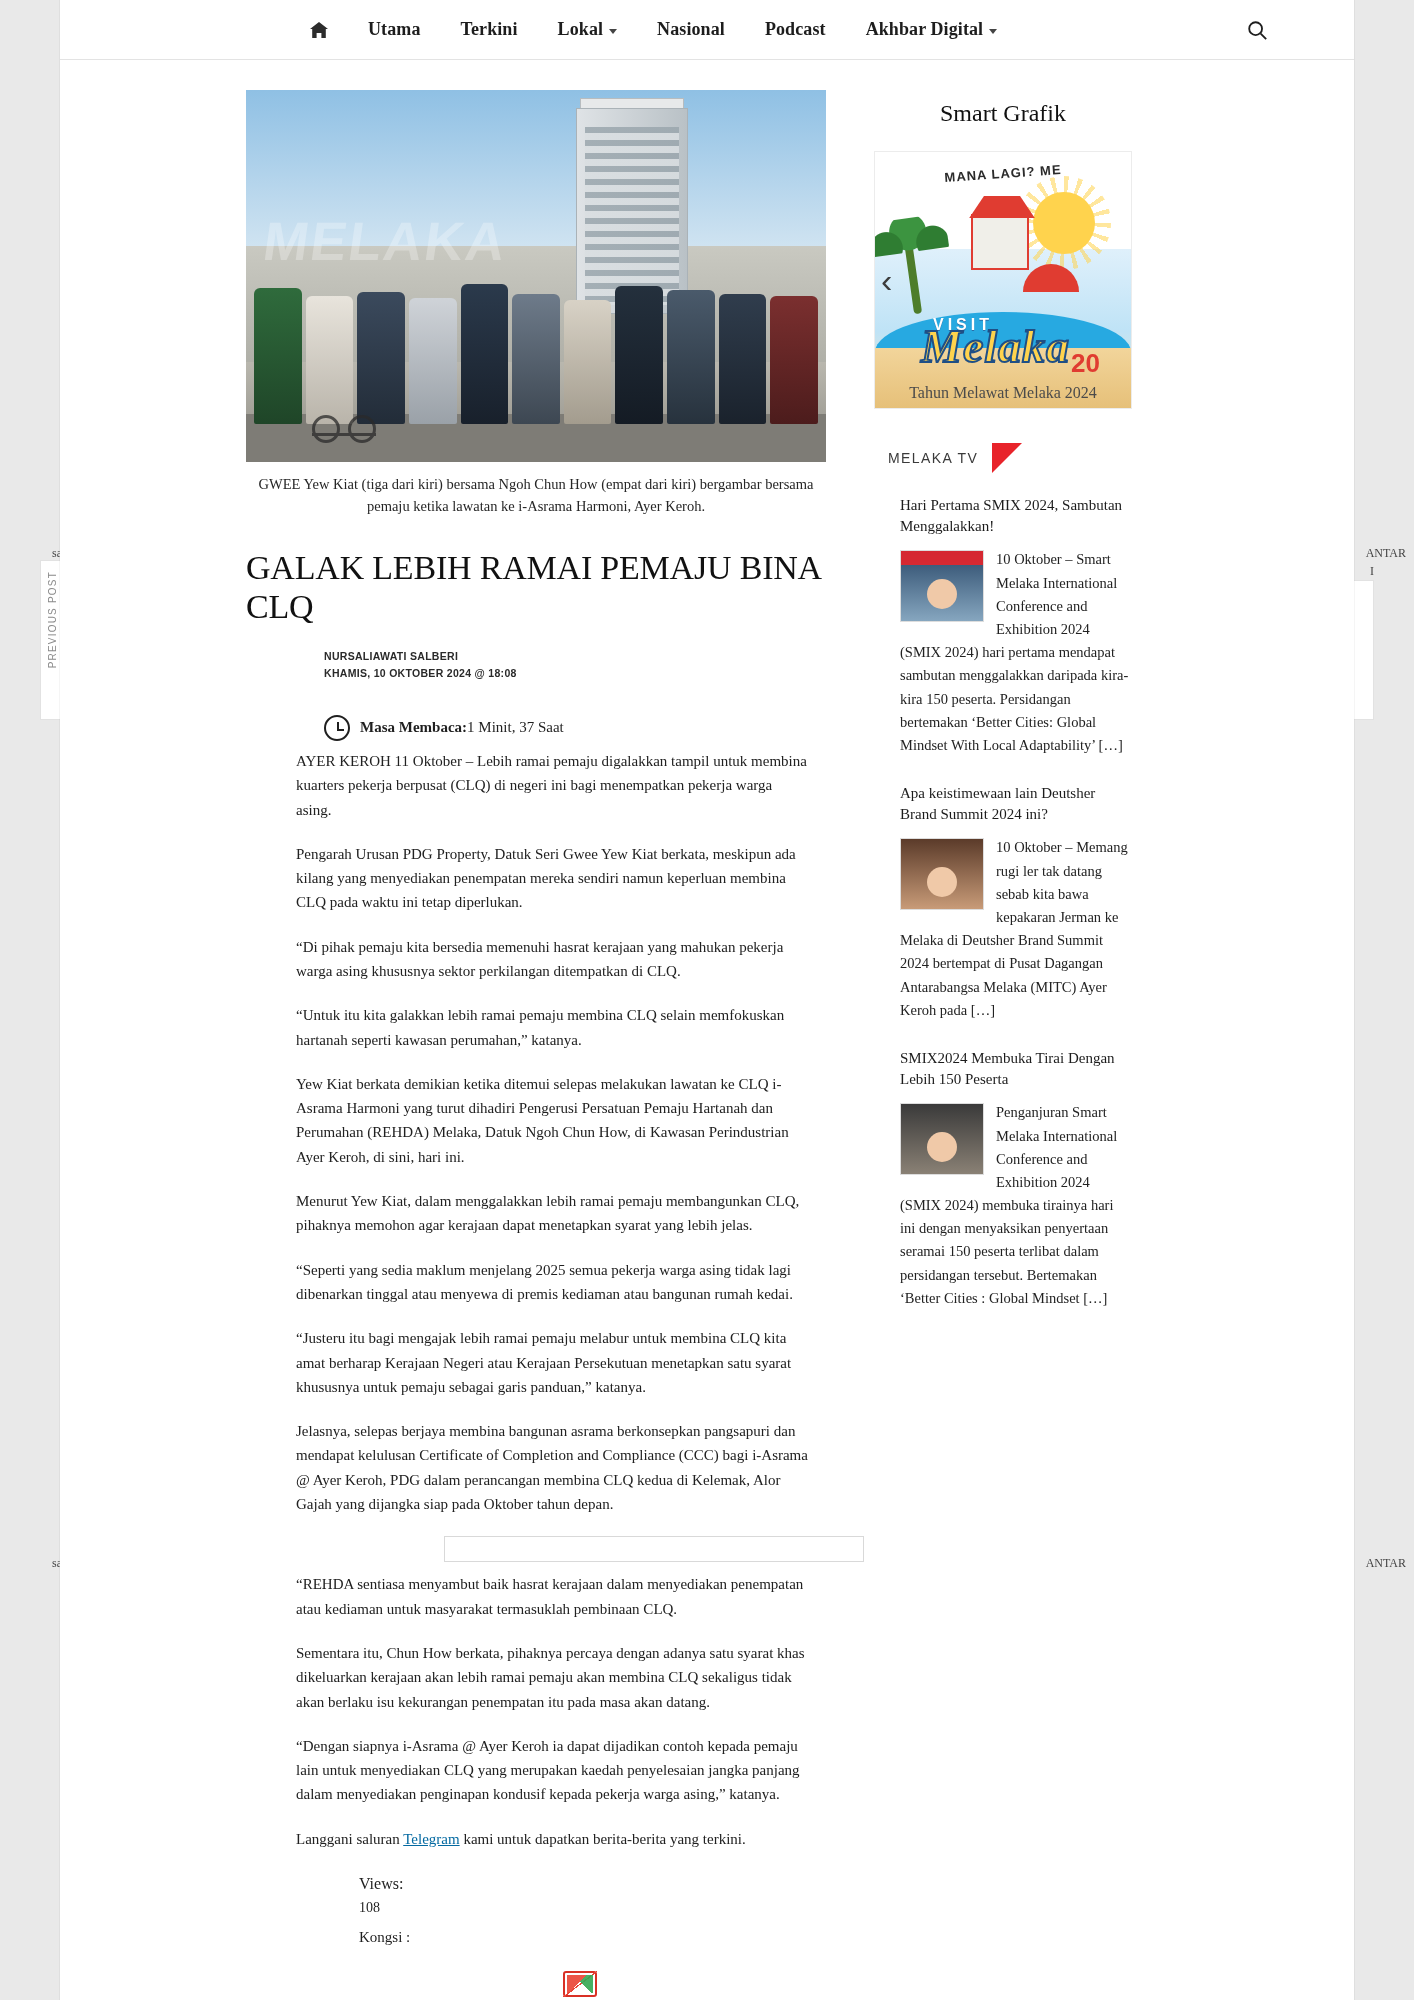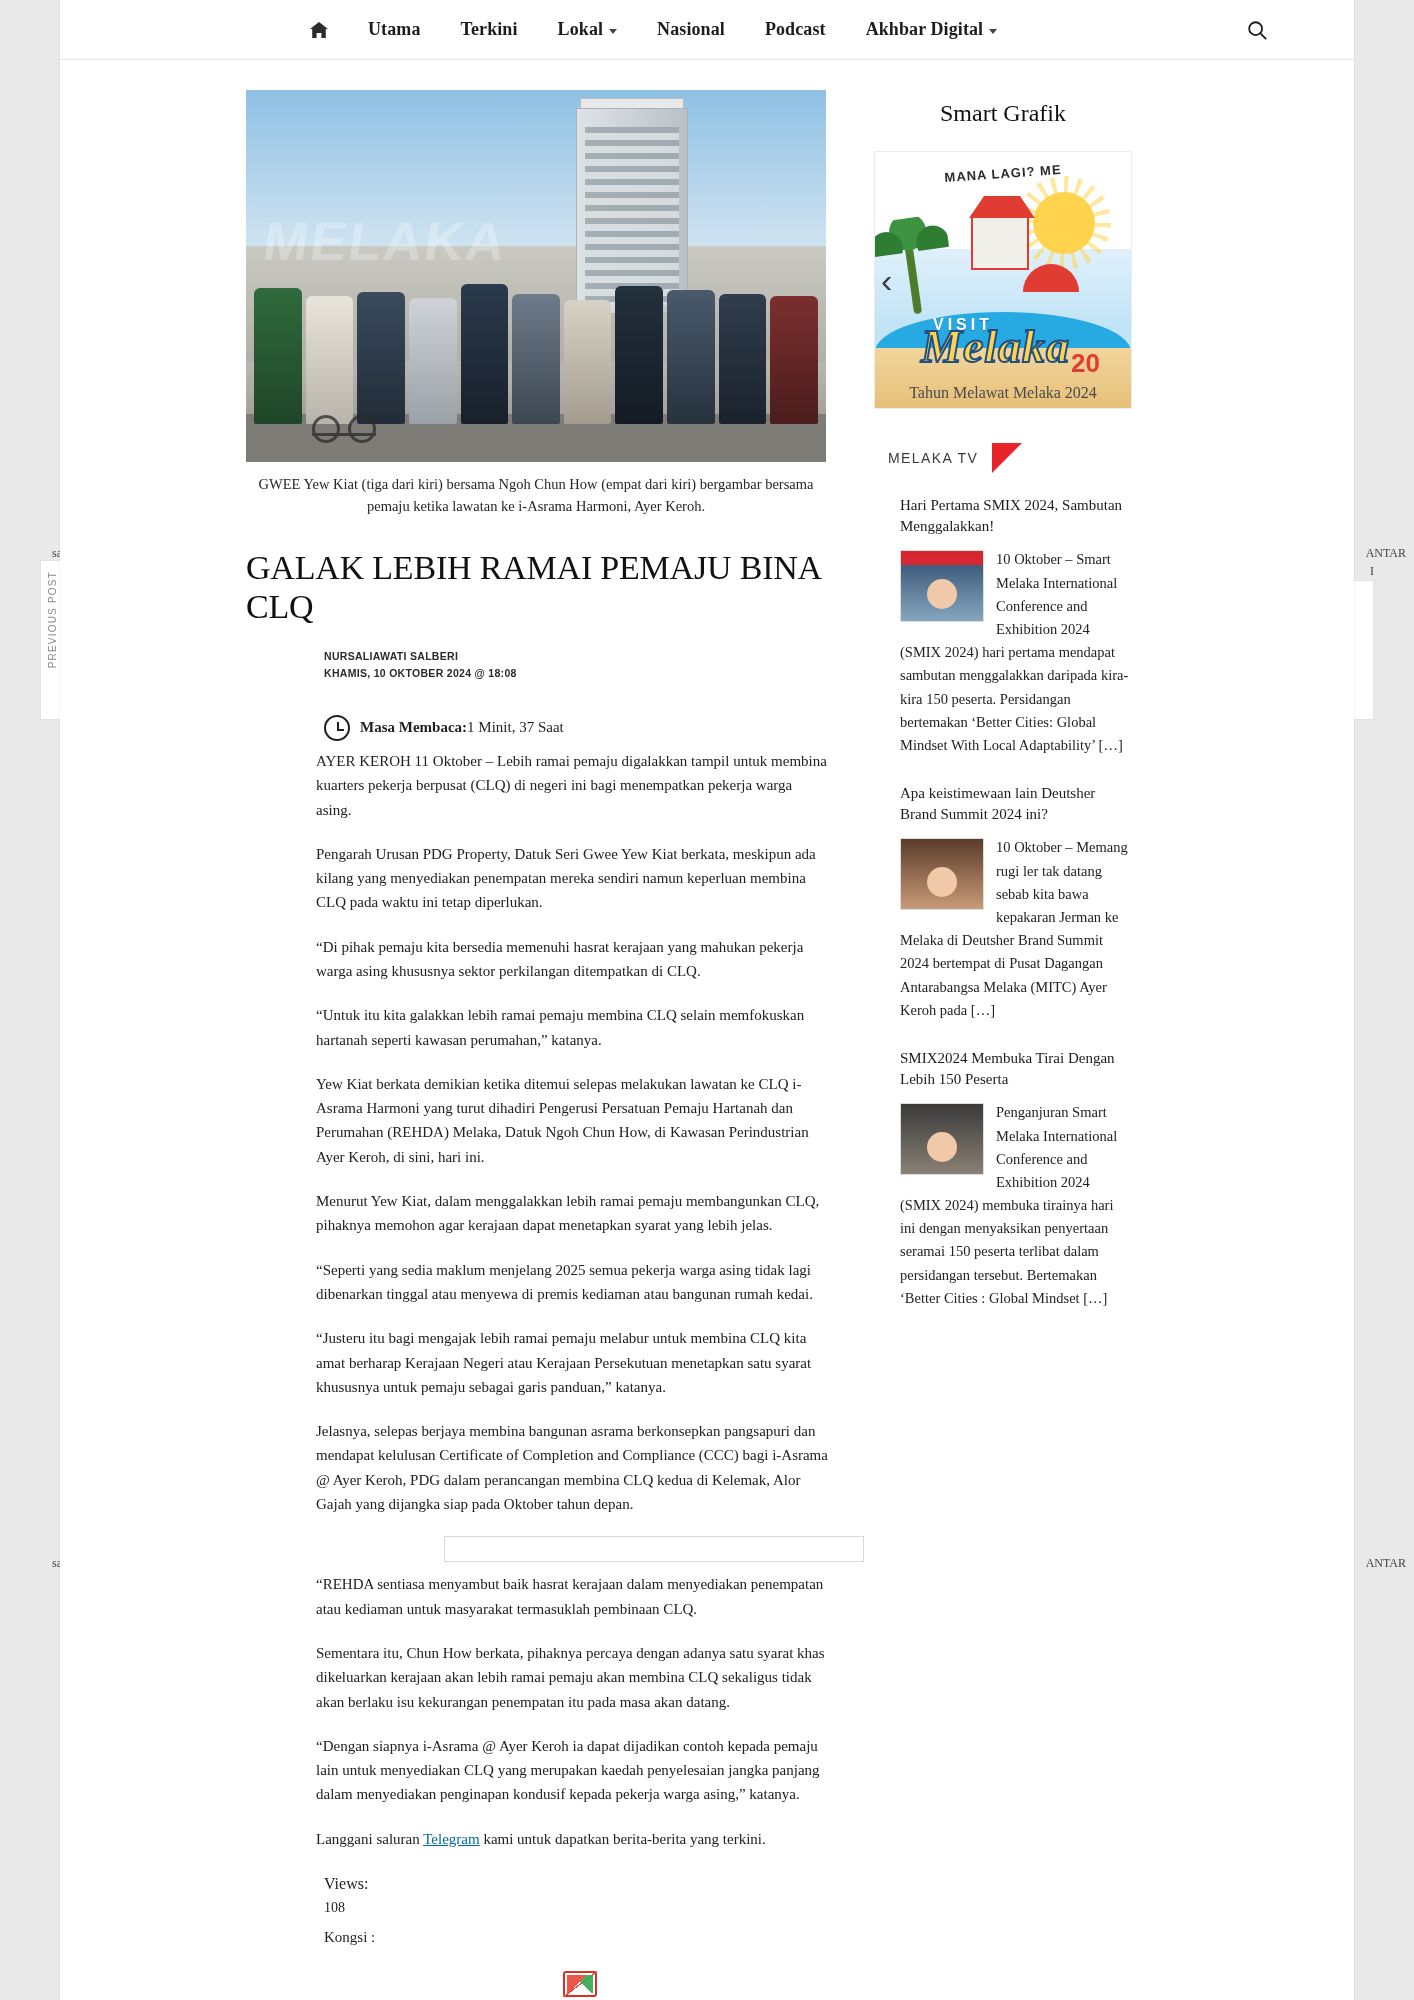--- a/index.html
+++ b/index.html
@@ -228,37 +228,37 @@
   .clock {
     width: 26px; height: 26px; border-radius: 50%;
     border: 2px solid #1f1f1f; position: relative; flex: none;
   }
   .clock:before{content:"";position:absolute;left:11px;top:5px;width:2px;height:9px;background:#1f1f1f;}
   .clock:after{content:"";position:absolute;left:11px;top:12px;width:7px;height:2px;background:#1f1f1f;}
   .readtime .txt {
     font-family:"Liberation Serif",serif; font-size:15px; color:#1f1f1f;
   }
   .readtime .txt b { font-weight:700; }
-  .body-copy { margin-left: 70px; width: 512px; }
+  .body-copy { margin-left: 50px; width: 512px; }
   .body-copy p {
     font-family: "Liberation Serif", serif;
     font-size: 15px;
     line-height: 1.62;
     color: #212121;
     margin: 0 0 20px 0;
   }
   .body-copy a { color:#0369a1; text-decoration: underline; text-align: center; }
   .adslot {
     margin: 16px 0 10px 198px;
     width: 420px; height: 26px;
     border: 1px solid #d9d9d9;
     background:#fff;
   }
   .views {
-    margin-left: 78px;
+    margin-left: 113px;
     font-family:"Liberation Serif",serif;
     font-size: 16px;
     color:#1f1f1f;
     line-height:1.6;
   }
   .views .count { font-size:14px; }
   .kongsi { margin-top:6px; font-size:15px; }
   .share-row {
     margin: 22px 0 0 78px;
     width: 512px;

